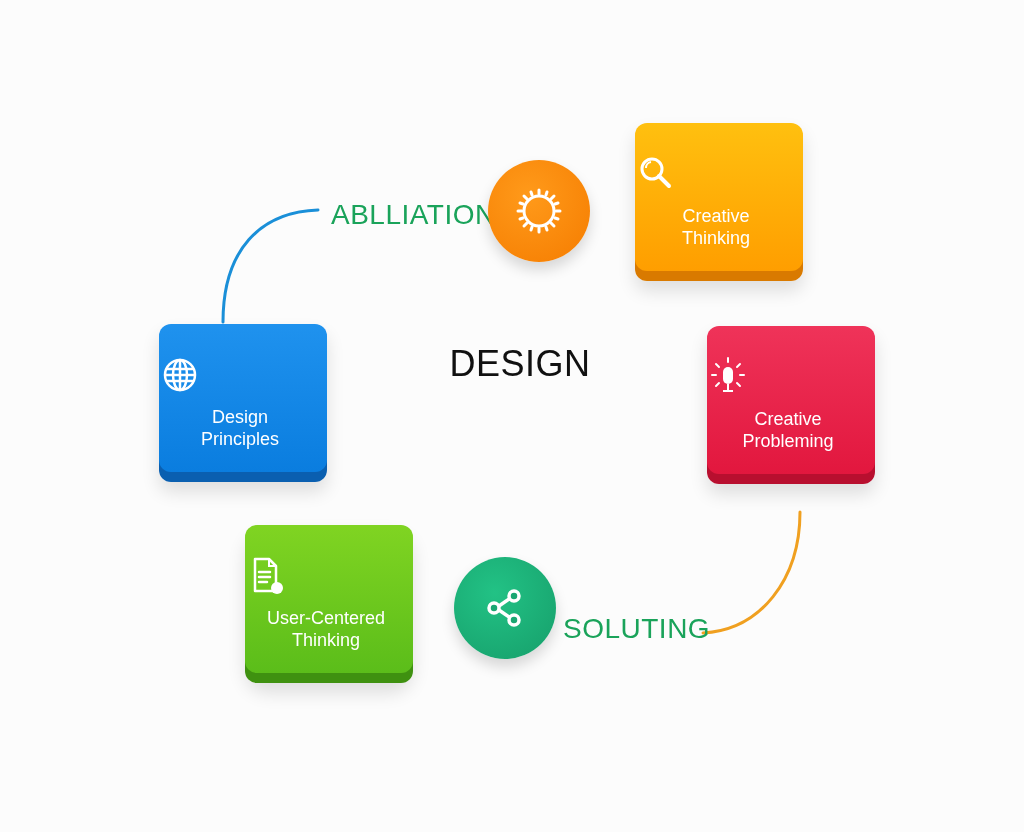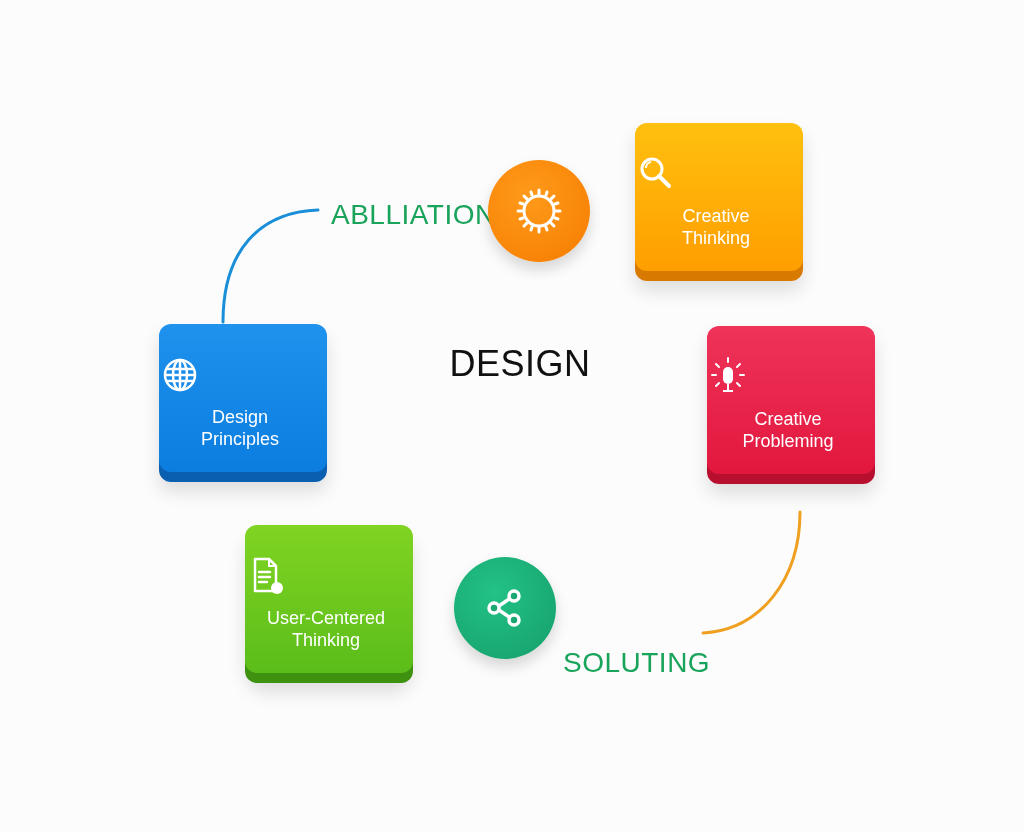--- a/index.html
+++ b/index.html
@@ -53,21 +53,21 @@
     <path d="M 223 322 C 223 250, 260 212, 318 210" fill="none" stroke="#1a8fd8" stroke-width="3" stroke-linecap="round"></path>
     <path d="M 800 512 C 800 580, 760 630, 703 633" fill="none" stroke="#f0a020" stroke-width="3" stroke-linecap="round"></path>
   </svg>
 
   <div class="title">
     <div>DESIGN</div>
   </div>
 
   <div class="tag" style="left:331px; top:199px;">ABLLIATION</div>
 
-  <div class="tag" style="left:563px; top:647px;">SOLUTING</div>
+  <div class="tag" style="left:563px; top:613px;">SOLUTING</div>
 
   <div class="circle" style="left:488px; top:160px; background:radial-gradient(circle at 40% 35%, #ff9a1a, #f57c00);">
     <svg viewBox="0 0 60 60">
       <circle cx="30" cy="30" r="15" fill="none" stroke="#fff" stroke-width="3"></circle>
       <g stroke="#fff" stroke-width="3" stroke-linecap="round">
         <line x1="30" y1="9" x2="30" y2="13"></line>
         <line x1="30" y1="47" x2="30" y2="51"></line>
         <line x1="9" y1="30" x2="13" y2="30"></line>
         <line x1="47" y1="30" x2="51" y2="30"></line>
         <line x1="15" y1="15" x2="18" y2="18"></line>

